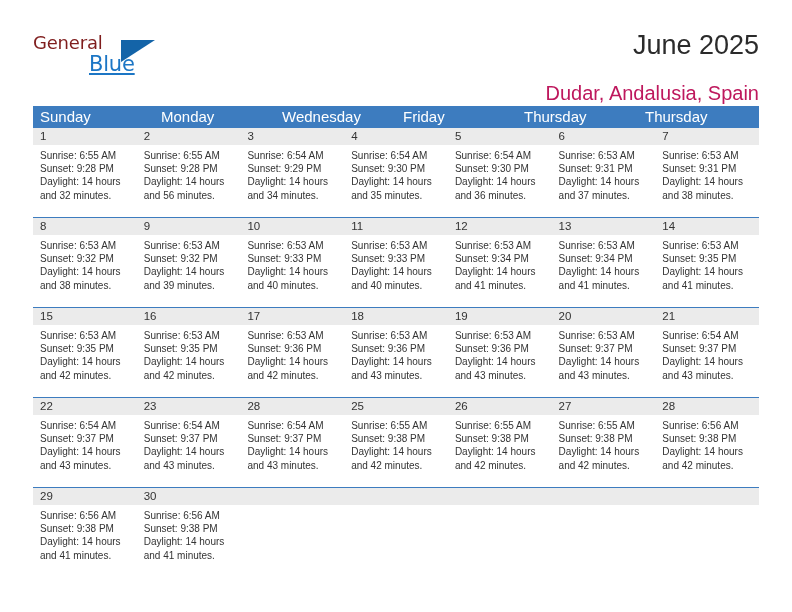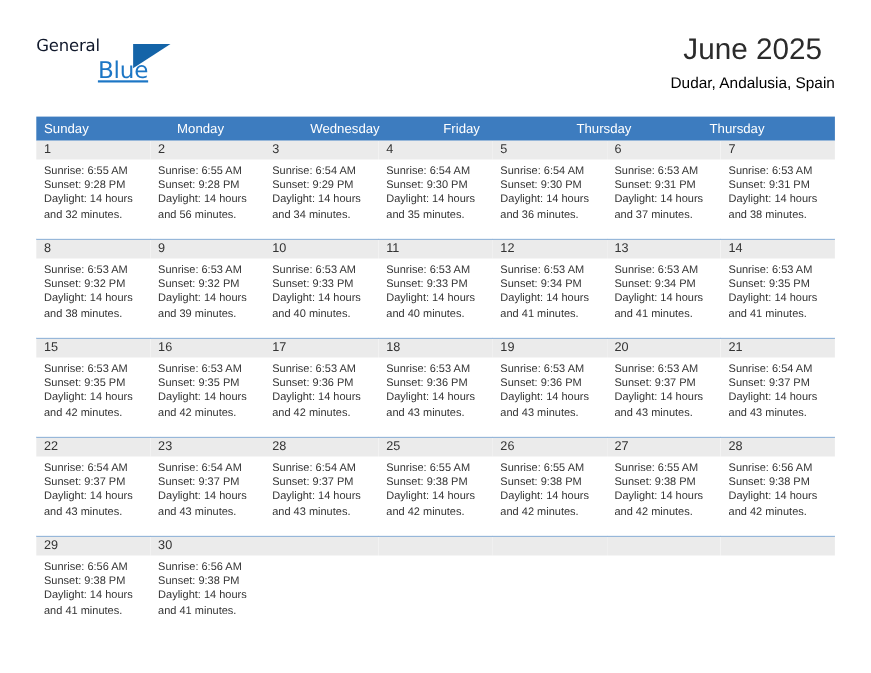--- a/index.html
+++ b/index.html
@@ -33,22 +33,22 @@
     position: absolute;
     left: 0;
     top: 4px;
     width: 200px;
     height: 56px;
   }
   .logo-general {
     position: absolute;
     left: 0;
     top: 0;
-    font-size: 15px;
-    color: #0f172a;
+    font-size: 18px;
+    color: #7f1d1d;
     letter-spacing: -0.2px;
     font-family: "DejaVu Sans", sans-serif;
   }
   .logo-blue {
     position: absolute;
     left: 56px;
     top: 20px;
     font-size: 21px;
     color: #1c76c5;
     letter-spacing: -0.2px;
@@ -62,53 +62,53 @@
     width: 0;
     height: 0;
     border-left: 34px solid #1464a8;
     border-bottom: 22px solid transparent;
   }
 
   .title-block {
     position: absolute;
     right: 0;
     top: 0;
-    text-align: center;
+    text-align: right;
   }
   .cal-title {
     font-size: 27px;
     color: #2b2b2b;
     font-weight: normal;
     line-height: 34px;
     white-space: nowrap;
   }
   .cal-subtitle {
-    font-size: 14px;
-    color: #000000;
+    font-size: 20px;
+    color: #be185d;
     line-height: 22px;
-    margin-top: 2px;
+    margin-top: 20px;
     white-space: nowrap;
   }
 
   
   .calendar {
     position: absolute;
     left: 33px;
     top: 106px;
     width: 726px;
   }
   .weekdays {
     display: flex;
     background: #3d7cbf;
   }
   .weekday {
     flex: 1 1 0;
     box-sizing: border-box;
     color: #ffffff;
-    font-size: 12px;
+    font-size: 15px;
     padding: 4px 0 4px 7px;
     line-height: 14px;
     white-space: nowrap;
   }
 
   .week {
     display: flex;
     border-top: 1.5px solid #3d7cbf;
   }
   .week:first-of-type {

